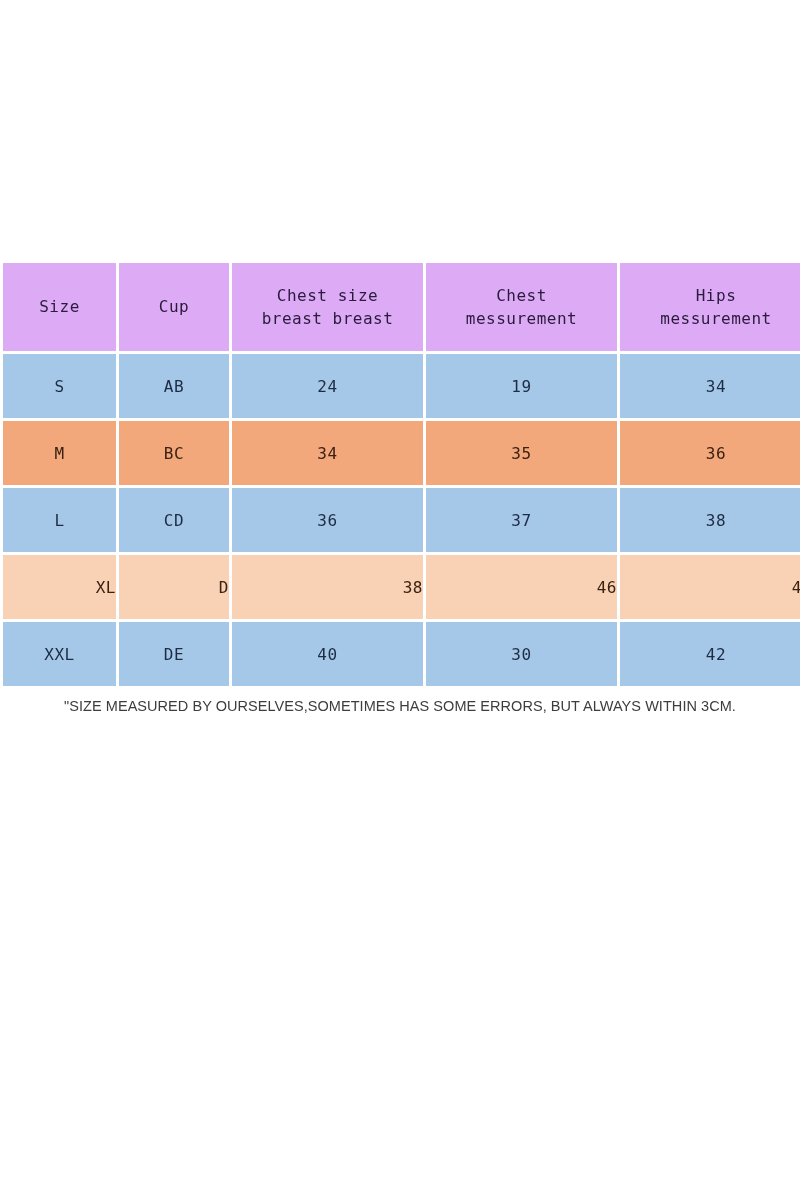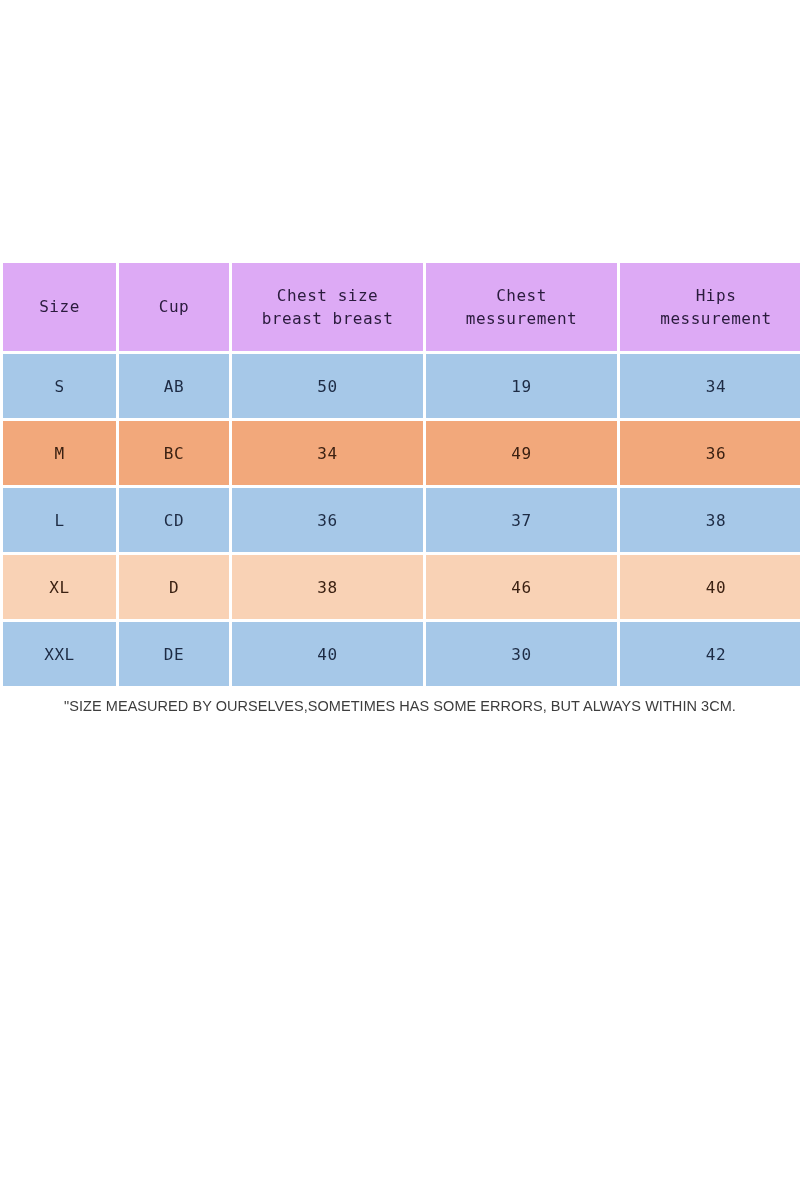--- a/index.html
+++ b/index.html
@@ -70,20 +70,21 @@
     background: #a6c8e8;
     color: #1d2b44;
   }
   tr.row-orange td {
     background: #f2a87b;
     color: #3b2112;
   }
   tr.row-peach td {
     background: #f9d2b5;
     color: #3b2112;
+    text-align: right;
   }
 
   
   #footnote {
     position: absolute;
     left: 0;
     top: 698px;
     width: 800px;
     text-align: center;
     font-family: "Liberation Sans", sans-serif;
@@ -124,29 +125,29 @@
         <th>
           <span class="hl">Hips</span>
           <span class="hl">messurement</span>
         </th>
       </tr>
     </thead>
     <tbody>
       <tr class="row-blue">
         <td>S</td>
         <td>AB</td>
-        <td>50</td>
+        <td>24</td>
         <td>19</td>
         <td>34</td>
       </tr>
       <tr class="row-orange">
         <td>M</td>
         <td>BC</td>
         <td>34</td>
-        <td>49</td>
+        <td>35</td>
         <td>36</td>
       </tr>
       <tr class="row-blue">
         <td>L</td>
         <td>CD</td>
         <td>36</td>
         <td>37</td>
         <td>38</td>
       </tr>
       <tr class="row-peach">

